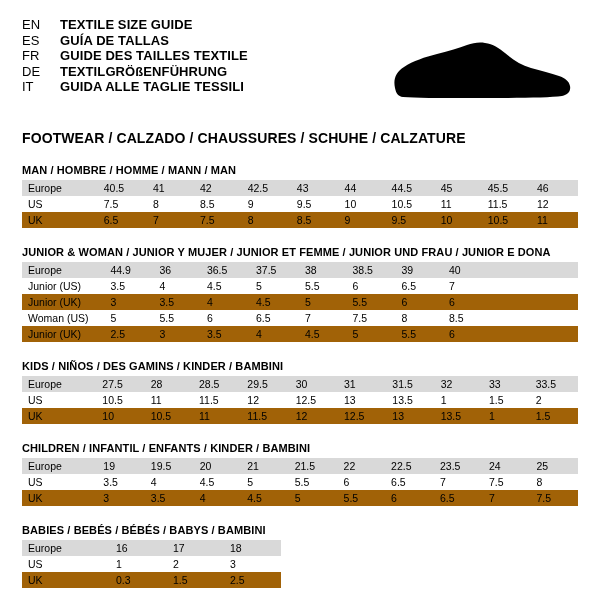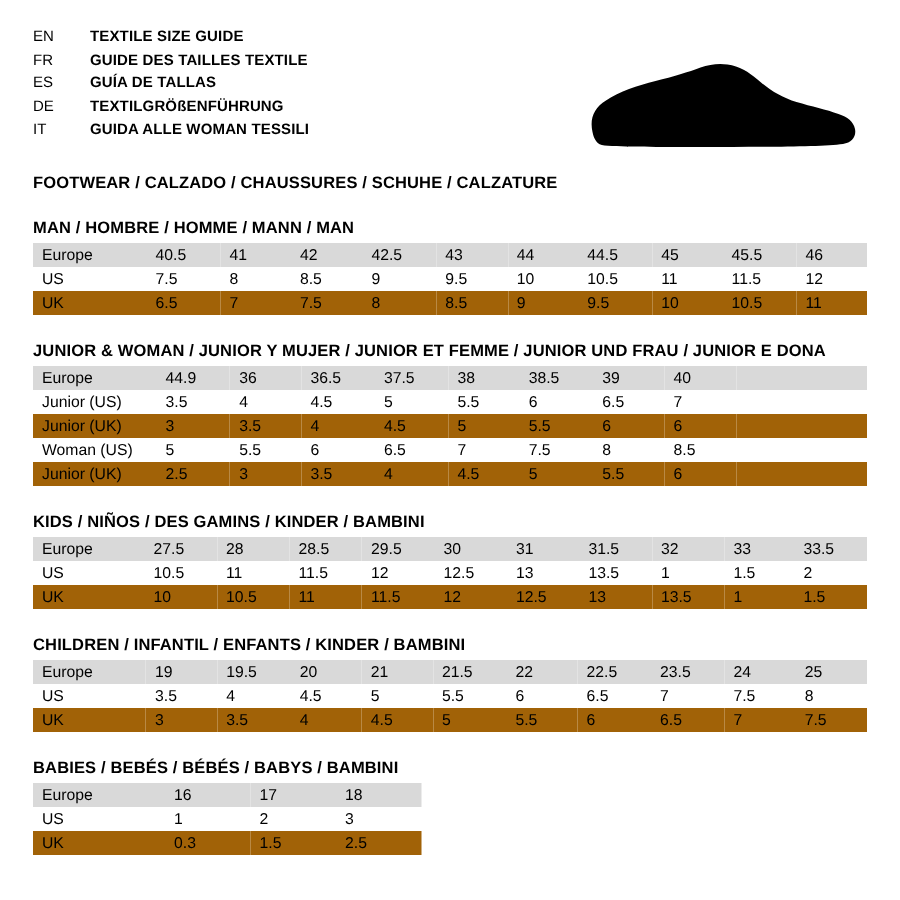--- a/index.html
+++ b/index.html
@@ -26,21 +26,21 @@
   
   .header {
     display: flex;
     align-items: flex-start;
     justify-content: space-between;
   }
   .lang-table {
     border-collapse: collapse;
   }
   .lang-table td {
-    font-size: 10px;
+    font-size: 13px;
     padding: 0 0 2.5px 0;
     vertical-align: top;
     line-height: 13px;
     white-space: nowrap;
   }
   .lang-code {
     width: 38px;
     font-weight: normal;
   }
   .lang-title {
@@ -52,21 +52,22 @@
     width: 190px;
     height: 80px;
     margin-right: 6px;
     margin-top: 18px;
     display: flex;
     align-items: flex-start;
     justify-content: flex-end;
   }
 
   .footwear-line {
-    font-size: 11px;
+    margin-top: 14px;
+    font-size: 14px;
     font-weight: bold;
     letter-spacing: 0.1px;
   }
 
   
   .section {
     margin-top: 18px;
   }
   .section-title {
     font-size: 11px;
@@ -105,34 +106,34 @@
 <div class="page">
 
   <div class="header">
     <table class="lang-table">
       <tbody>
         <tr>
           <td class="lang-code">EN</td>
           <td class="lang-title">TEXTILE SIZE GUIDE</td>
         </tr>
         <tr>
+          <td class="lang-code">ES</td>
+          <td class="lang-title">GUÍA DE TALLAS</td>
+        </tr>
+        <tr>
           <td class="lang-code">FR</td>
           <td class="lang-title">GUIDE DES TAILLES TEXTILE</td>
         </tr>
         <tr>
-          <td class="lang-code">ES</td>
-          <td class="lang-title">GUÍA DE TALLAS</td>
-        </tr>
-        <tr>
           <td class="lang-code">DE</td>
           <td class="lang-title">TEXTILGRÖßENFÜHRUNG</td>
         </tr>
         <tr>
           <td class="lang-code">IT</td>
-          <td class="lang-title">GUIDA ALLE WOMAN TESSILI</td>
+          <td class="lang-title">GUIDA ALLE TAGLIE TESSILI</td>
         </tr>
       </tbody>
     </table>
 
     <div class="shoe-wrap">
       <svg width="185" height="70" viewBox="0 0 185 70" xmlns="http://www.w3.org/2000/svg" aria-hidden="true">
         <path fill="#000000" d="M8 52 C6 43 9 36 17 31 C26 25 38 21 50 18 C62 15 72 12 80 9
                  C86 7 92 6 98 7 C106 8 112 12 118 17 C126 24 134 29 144 32
                  C154 35 164 37 172 40 C178 42 182 45 183 50 C184 55 181 59 175 60
                  C160 62 120 62 80 62 C52 62 28 62 16 61 C11 60.5 9 57 8 52 Z"></path>

